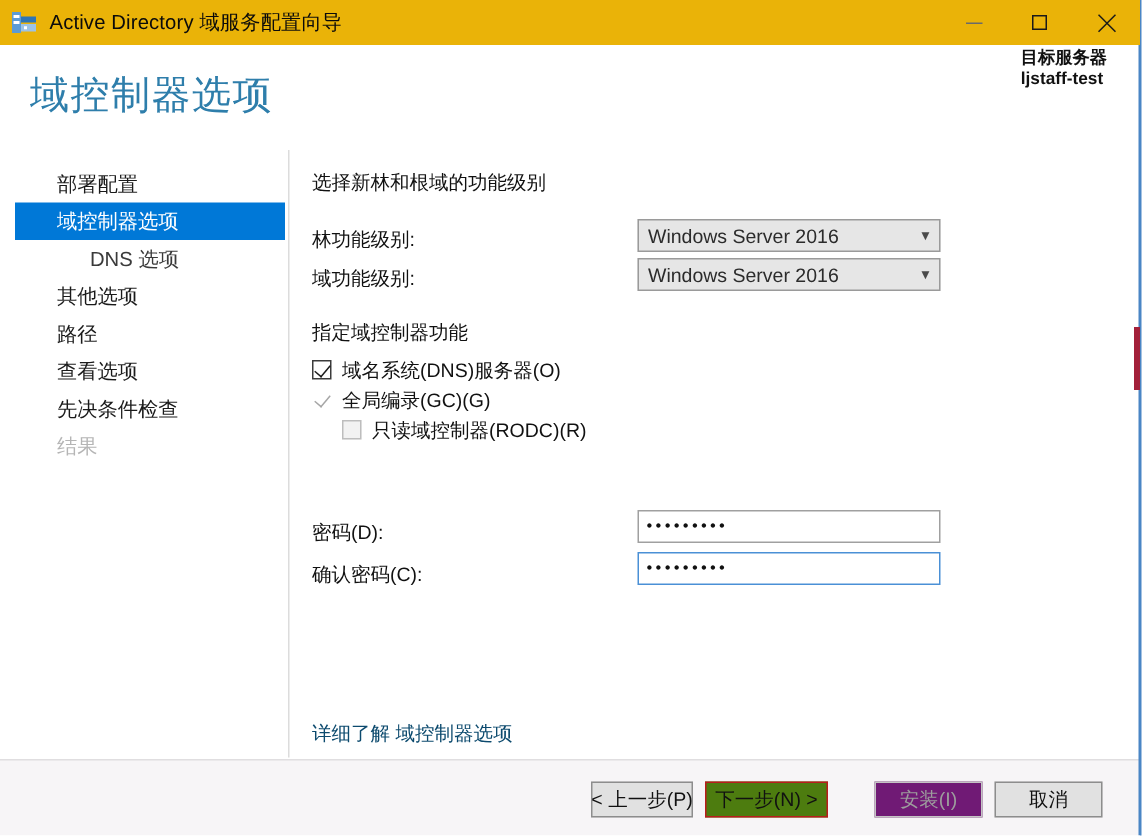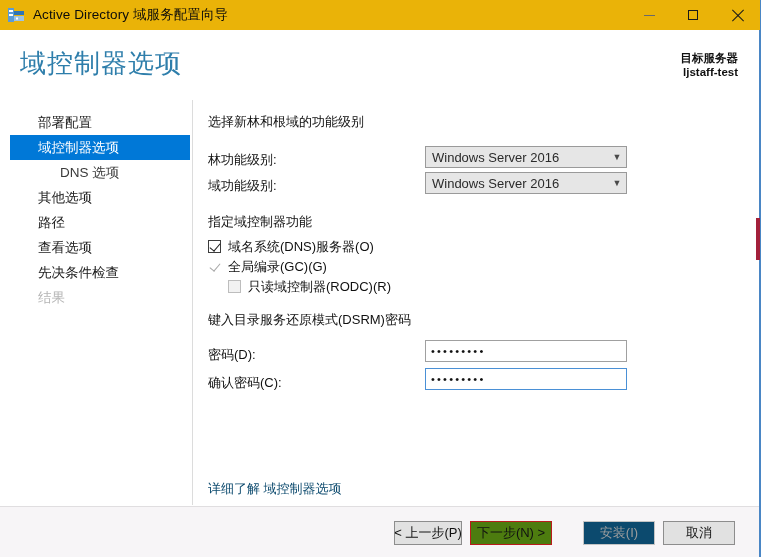--- a/index.html
+++ b/index.html
@@ -106,22 +106,22 @@
     position: absolute;
     left: 20px; top: 16px;
     font-size: 26px;
     color: #2e7eab;
     font-weight: normal;
     letter-spacing: 1px;
     white-space: nowrap;
   }
   #target-server-block {
     position: absolute;
-    right: 22px; top: 21px;
-    text-align: right;
+    right: 22px; top: 2px;
+    text-align: left;
     line-height: 1.25;
   }
   #target-server-label {
     font-size: 11.5px;
     color: #111111;
     font-weight: bold;
     white-space: nowrap;
   }
   #target-server-name {
     font-size: 11.5px;
@@ -287,21 +287,21 @@
     cursor: default;
     font-family: "Liberation Sans", "DejaVu Sans", sans-serif;
   }
   .btn.focused {
     border: 1px solid #b91c1c;
     background: #4d7c0f;
   }
   .btn.disabled {
     color: #9d9d9d;
     border-color: #c4c4c4;
-    background: #0c4a6e;
+    background: #701a75;
   }
 
   #btn-back   { left: 394px; width: 68px; }
   #btn-next   { left: 470px; width: 82px; }
   #btn-install{ left: 583px; width: 72px; }
   #btn-cancel { left: 663px; width: 72px; }
 
   
   #edge-marker {
     position: absolute;
@@ -418,21 +418,20 @@
           <span class="tick"></span>
         </span>
       <span class="cblabel">全局编录(GC)(G)</span>
     </div>
 
     <div class="cbrow" style="left:24px; top:178px;padding-left:10px;">
       <span class="cbbox dim"></span>
       <span class="cblabel">只读域控制器(RODC)(R)</span>
     </div>
 
-    <div class="sec-head" style="left:14px; top:211px;">键入目录服务还原模式(DSRM)密码</div>
 
     <div class="fld-label" style="left:14px; top:246px;">密码(D):</div>
     <div class="pwfield" style="left:231px; top:240px;">•••••••••</div>
 
     <div class="fld-label" style="left:14px; top:274px;">确认密码(C):</div>
     <div class="pwfield focused" style="left:231px; top:268px;">•••••••••</div>
 
     <a id="more-link">详细了解 域控制器选项</a>
   </div>
 

